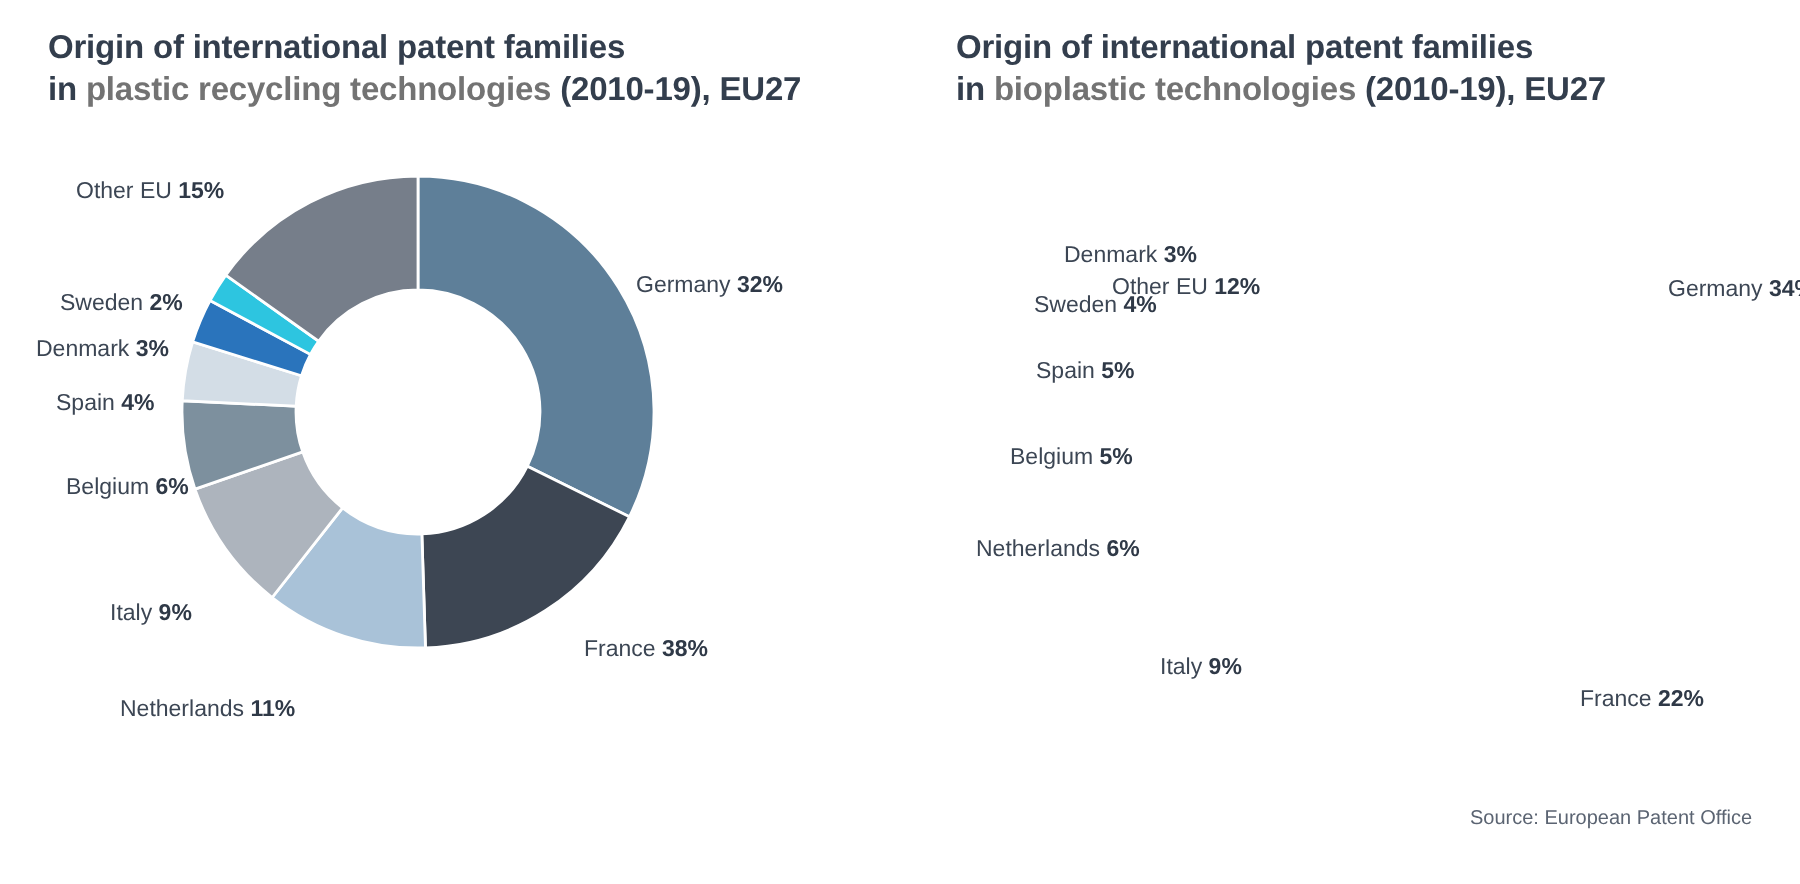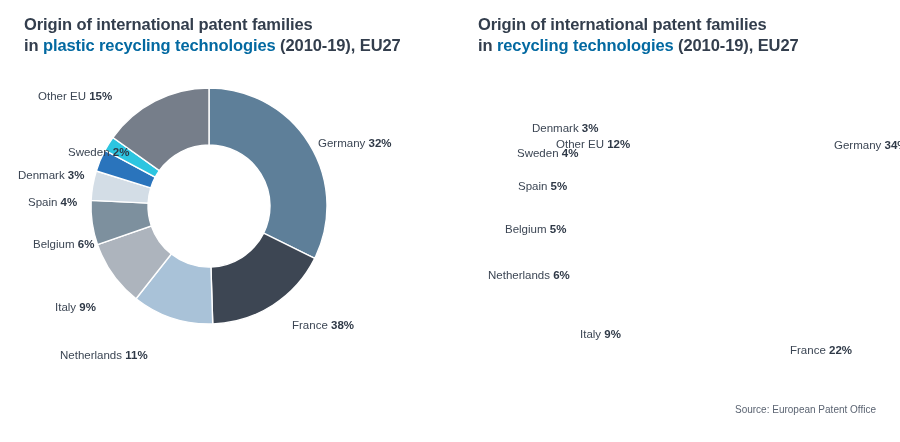--- a/index.html
+++ b/index.html
@@ -17,21 +17,21 @@
 
   .title{
     position:absolute;
     font-size:16.5px;
     font-weight:bold;
     line-height:21px;
     color:#333e4d;
     letter-spacing:-0.1px;
     white-space:nowrap;
   }
-  .title .accent{color:#0369a1;}
+  .title .accent{color:#737373;}
   .title-left{left:24px;top:14px;}
   .title-right{left:28px;top:14px;}
 
   .chart-wrap{position:absolute;}
   .chart-wrap-left{left:89px;top:86px;width:240px;height:240px;}
   .donut-svg{display:block;}
 
   .lbl{
     position:absolute;
     font-size:11.5px;
@@ -89,36 +89,36 @@
           </path>
           <path d="M 23.88003765806043 51.55328467059856 A 118 118 0 0 1 120.00000000000009 2 L 120.00000000000004 59 A 61 61 0 0 0 70.31086692492954 84.61652851615688 Z" fill="#767e8a" stroke="#ffffff" stroke-width="1.4">
             <title>Other EU 15%</title>
           </path>
         </g>
     </svg>
   </div>
 
   <div id="callouts-0">
       <div class="lbl" style="left: 38px; top: 90px; text-align: right;"><span>Other EU </span><b>15%</b></div>
-      <div class="lbl" style="left: 30px; top: 146px; margin-left: 38px;"><span>Sweden </span><b>2%</b></div>
+      <div class="lbl" style="left: 30px; top: 146px;"><span>Sweden </span><b>2%</b></div>
       <div class="lbl" style="left: 18px; top: 169px;"><span>Denmark </span><b>3%</b></div>
       <div class="lbl" style="left: 28px; top: 196px;"><span>Spain </span><b>4%</b></div>
       <div class="lbl" style="left: 18px; top: 238px; margin-left: 15px;"><span>Belgium </span><b>6%</b></div>
       <div class="lbl" style="left: 55px; top: 301px;"><span>Italy </span><b>9%</b></div>
       <div class="lbl" style="left: 60px; top: 349px;"><span>Netherlands </span><b>11%</b></div>
       <div class="lbl" style="left: 318px; top: 137px;"><span>Germany </span><b>32%</b></div>
       <div class="lbl" style="left: 292px; top: 319px;"><span>France </span><b>38%</b></div>
     </div>
 </div>
 
 <div class="panel panel-right">
 
   <div class="title title-right">
     <span>Origin of international patent families</span><br>
-    <span>in </span><span class="accent">recycling technologies</span><span> (2010-19), EU27</span>
+    <span>in </span><span class="accent">bioplastic technologies</span><span> (2010-19), EU27</span>
   </div>
 
   <div id="callouts-1">
       <div class="lbl" style="left: 106px; top: 92px; margin-top: 46px;"><span>Other EU </span><b>12%</b></div>
       <div class="lbl" style="left: 82px; top: 122px;"><span>Denmark </span><b>3%</b></div>
       <div class="lbl" style="left: 67px; top: 147px;"><span>Sweden </span><b>4%</b></div>
       <div class="lbl" style="left: 68px; top: 180px;"><span>Spain </span><b>5%</b></div>
       <div class="lbl" style="left: 55px; top: 223px;"><span>Belgium </span><b>5%</b></div>
       <div class="lbl" style="left: 38px; top: 269px;"><span>Netherlands </span><b>6%</b></div>
       <div class="lbl" style="left: 130px; top: 328px;"><span>Italy </span><b>9%</b></div>

